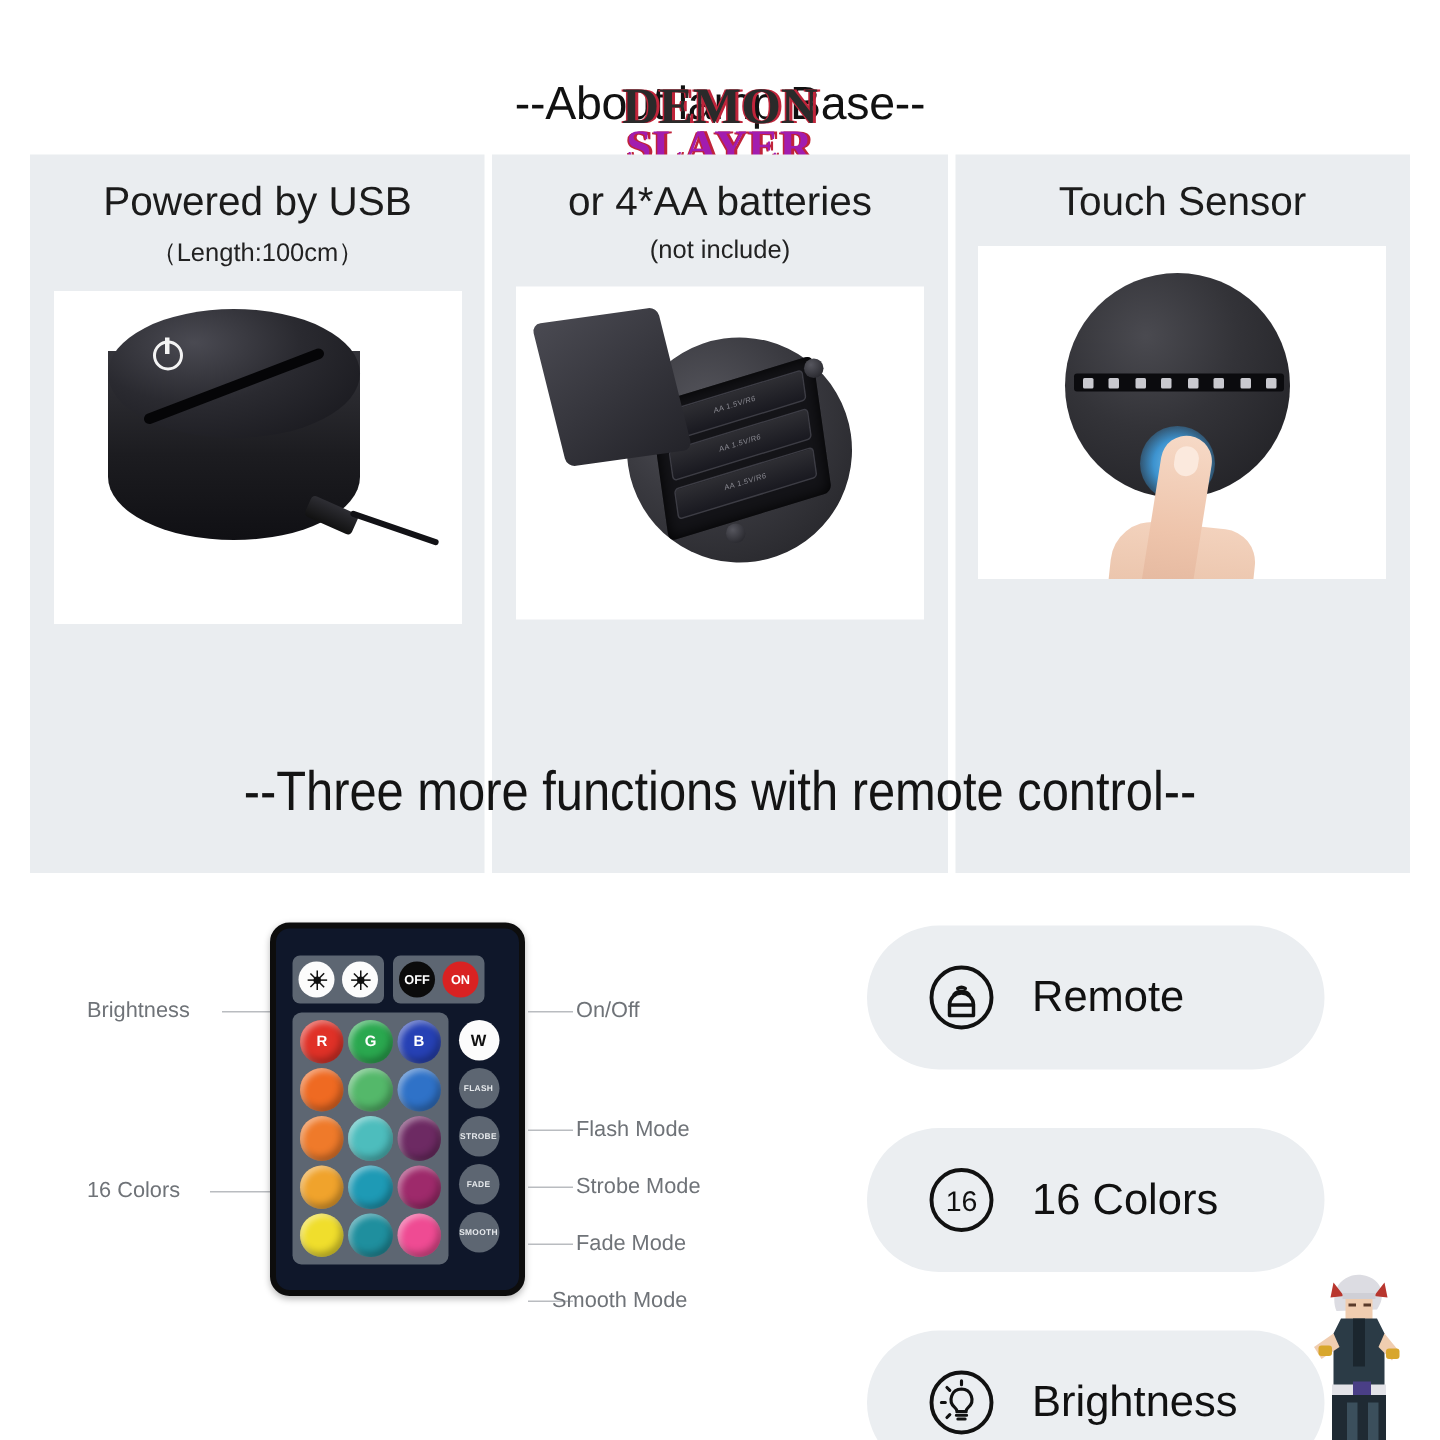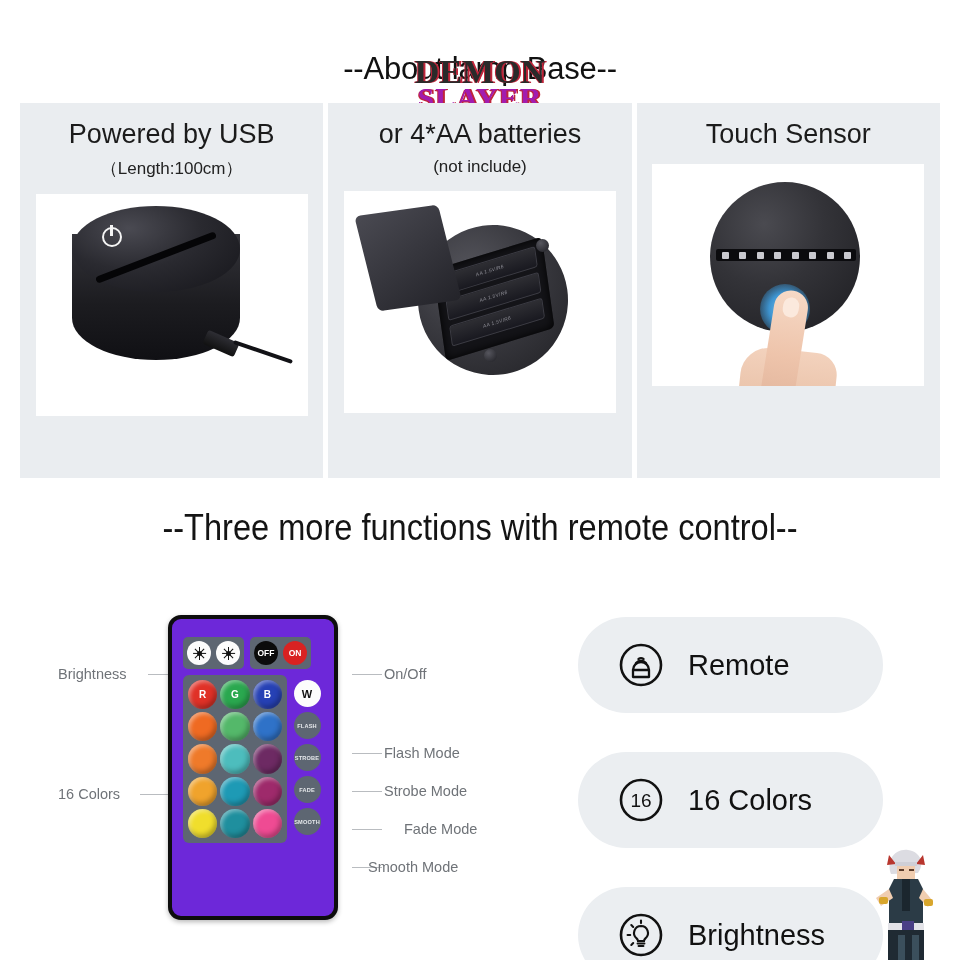--- a/index.html
+++ b/index.html
@@ -28,21 +28,21 @@
   .wm-demon .d{color:#2a2a2a;text-shadow:2px 0 0 #c0243a,-1px 0 0 #c0243a;}
   .wm-slayer{
     position:absolute;left:0;top:36px;width:960px;text-align:center;
     font-family:"Liberation Serif","DejaVu Serif",serif;
     font-size:30px;font-weight:700;letter-spacing:1px;white-space:nowrap;
     pointer-events:none;
   }
   .wm-slayer .s{color:#a21caf;text-shadow:2px 0 0 #c0243a,-1px 1px 0 #c0243a;}
 
   
-  .panels{position:absolute;left:20px;top:58px;width:920px;height:375px;
+  .panels{position:absolute;left:20px;top:58px;width:920px;height:479px;
     display:flex;gap:5px;}
   .panel{
     flex:1;background:#eaedf0;display:flex;flex-direction:column;
     align-items:center;padding-top:16px;box-sizing:border-box;
   }
   .p-head{font-size:27px;color:#1b1b1b;font-weight:400;line-height:1.15;
     white-space:nowrap;}
   .p-sub{font-size:17px;color:#222;margin-top:7px;white-space:nowrap;}
   .p-photo{
     margin-top:14px;width:272px;height:222px;background:#fff;
@@ -152,22 +152,22 @@
   
   .sec-head{
     position:absolute;left:0;top:462px;width:960px;text-align:center;
     font-size:37px;color:#141414;white-space:nowrap;
     transform:scaleX(.88);transform-origin:center;
   }
 
   
   .remote-wrap{position:absolute;left:0;top:545px;width:560px;height:370px;}
   .remote{
-    position:absolute;left:168px;top:25px;width:170px;height:305px;
-    background:#6d28d9;border:4px solid #0d0d0d;border-radius:13px;
+    position:absolute;left:180px;top:25px;width:170px;height:249px;
+    background:#0f172a;border:4px solid #0d0d0d;border-radius:13px;
     box-sizing:border-box;box-shadow:0 2px 5px rgba(0,0,0,.28);
   }
   .rrow-top{
     position:absolute;left:11px;top:18px;width:140px;height:32px;
     display:flex;gap:6px;
   }
   .grp{background:#5d6672;border-radius:5px;display:flex;align-items:center;
     padding:0 4px;gap:5px;}
   .rbtn{width:24px;height:24px;border-radius:50%;display:flex;
     align-items:center;justify-content:center;font-size:8px;font-weight:700;}
@@ -365,21 +365,21 @@
     <div class="lead" style="left:352px;top:84px;width:30px;"></div>
     <div class="cal" style="left:384px;top:76px;">On/Off</div>
 
     <div class="lead" style="left:352px;top:163px;width:30px;"></div>
     <div class="cal" style="left:384px;top:155px;">Flash Mode</div>
 
     <div class="lead" style="left:352px;top:201px;width:30px;"></div>
     <div class="cal" style="left:384px;top:193px;">Strobe Mode</div>
 
     <div class="lead" style="left:352px;top:239px;width:30px;"></div>
-    <div class="cal" style="left:404px;top:231px;text-align:center;">Fade Mode</div>
+    <div class="cal" style="left:384px;top:231px;text-align:center;">Fade Mode</div>
 
     <div class="lead" style="left:352px;top:277px;width:30px;"></div>
     <div class="cal" style="left:368px;top:269px;">Smooth Mode</div>
   </div>
 
   <div class="cards">
 
     <div class="card c1">
       <span class="card-ic">
         <svg viewBox="0 0 46 46" width="46" height="46">

